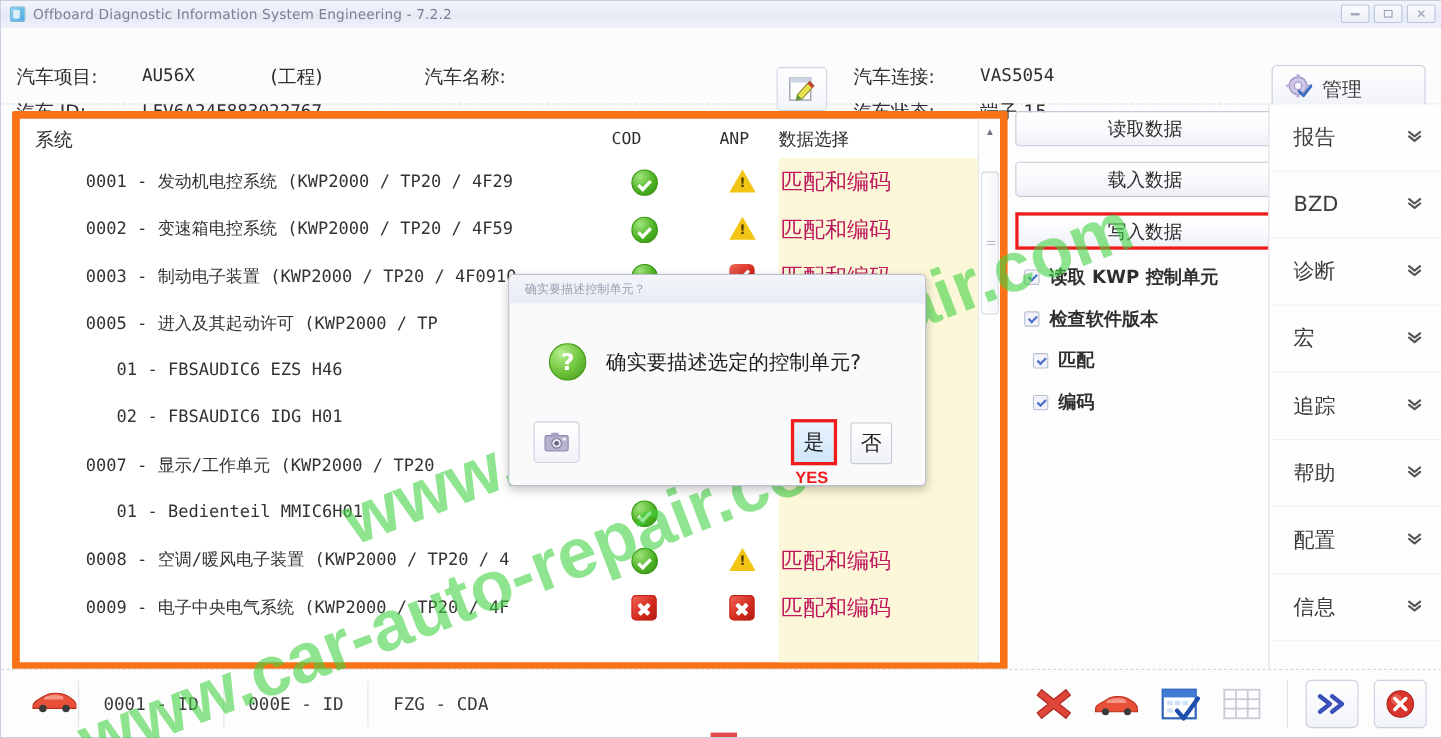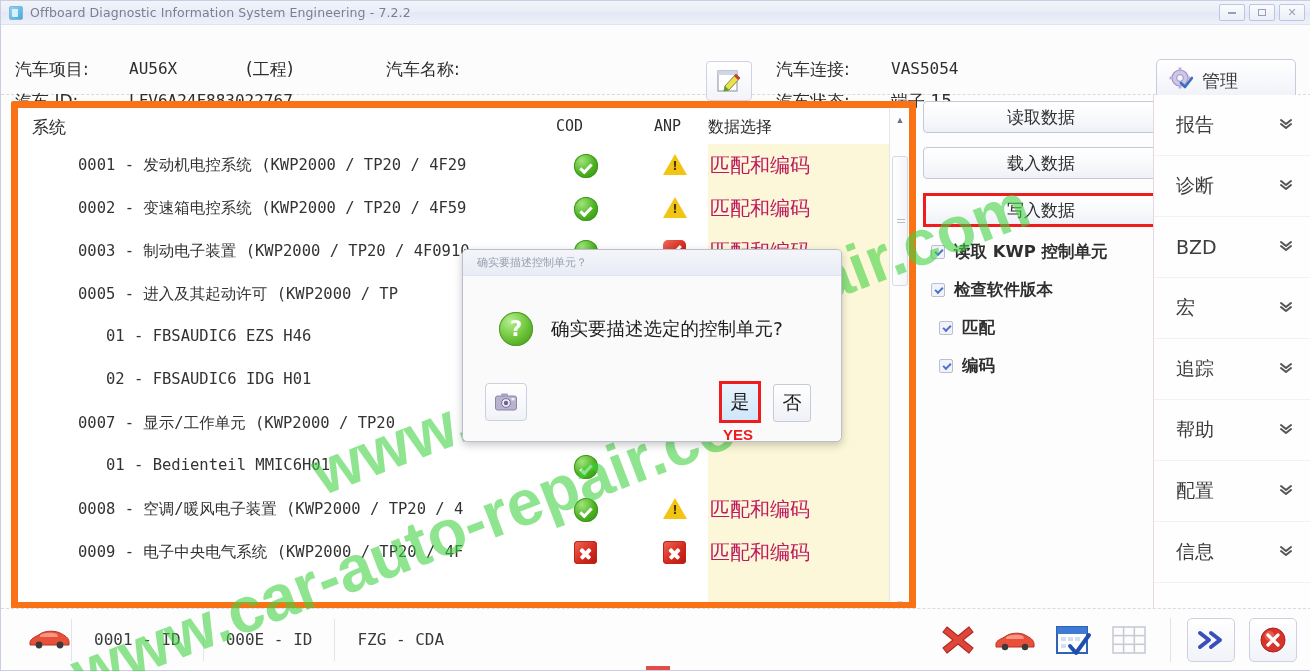--- a/index.html
+++ b/index.html
@@ -501,28 +501,28 @@
 
   <div id="sidebar">
       <div class="sbitem">
         <span class="slabel">报告</span>
         <span class="schev"><svg width="14" height="12" viewBox="0 0 14 12">
             <path d="M2 2 L7 6 L12 2" fill="none" stroke="#555" stroke-width="2" stroke-linecap="round" stroke-linejoin="round"></path>
             <path d="M2 6 L7 10 L12 6" fill="none" stroke="#555" stroke-width="2" stroke-linecap="round" stroke-linejoin="round"></path>
           </svg></span>
       </div>
       <div class="sbitem">
+        <span class="slabel">BZD</span>
+        <span class="schev"><svg width="14" height="12" viewBox="0 0 14 12">
+            <path d="M2 2 L7 6 L12 2" fill="none" stroke="#555" stroke-width="2" stroke-linecap="round" stroke-linejoin="round"></path>
+            <path d="M2 6 L7 10 L12 6" fill="none" stroke="#555" stroke-width="2" stroke-linecap="round" stroke-linejoin="round"></path>
+          </svg></span>
+      </div>
+      <div class="sbitem">
         <span class="slabel">诊断</span>
-        <span class="schev"><svg width="14" height="12" viewBox="0 0 14 12">
-            <path d="M2 2 L7 6 L12 2" fill="none" stroke="#555" stroke-width="2" stroke-linecap="round" stroke-linejoin="round"></path>
-            <path d="M2 6 L7 10 L12 6" fill="none" stroke="#555" stroke-width="2" stroke-linecap="round" stroke-linejoin="round"></path>
-          </svg></span>
-      </div>
-      <div class="sbitem">
-        <span class="slabel">BZD</span>
         <span class="schev"><svg width="14" height="12" viewBox="0 0 14 12">
             <path d="M2 2 L7 6 L12 2" fill="none" stroke="#555" stroke-width="2" stroke-linecap="round" stroke-linejoin="round"></path>
             <path d="M2 6 L7 10 L12 6" fill="none" stroke="#555" stroke-width="2" stroke-linecap="round" stroke-linejoin="round"></path>
           </svg></span>
       </div>
       <div class="sbitem">
         <span class="slabel">宏</span>
         <span class="schev"><svg width="14" height="12" viewBox="0 0 14 12">
             <path d="M2 2 L7 6 L12 2" fill="none" stroke="#555" stroke-width="2" stroke-linecap="round" stroke-linejoin="round"></path>
             <path d="M2 6 L7 10 L12 6" fill="none" stroke="#555" stroke-width="2" stroke-linecap="round" stroke-linejoin="round"></path>

